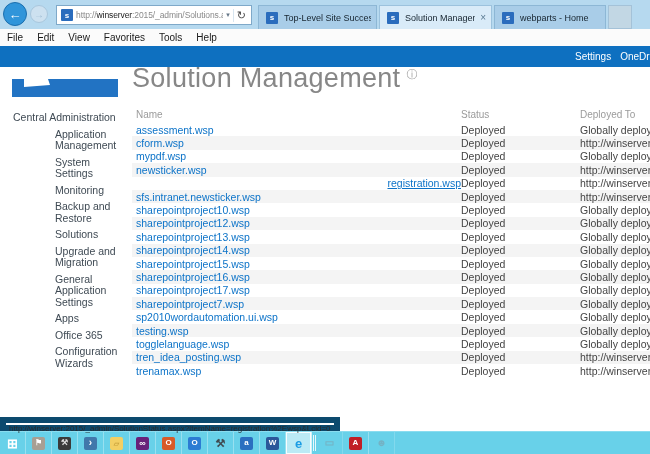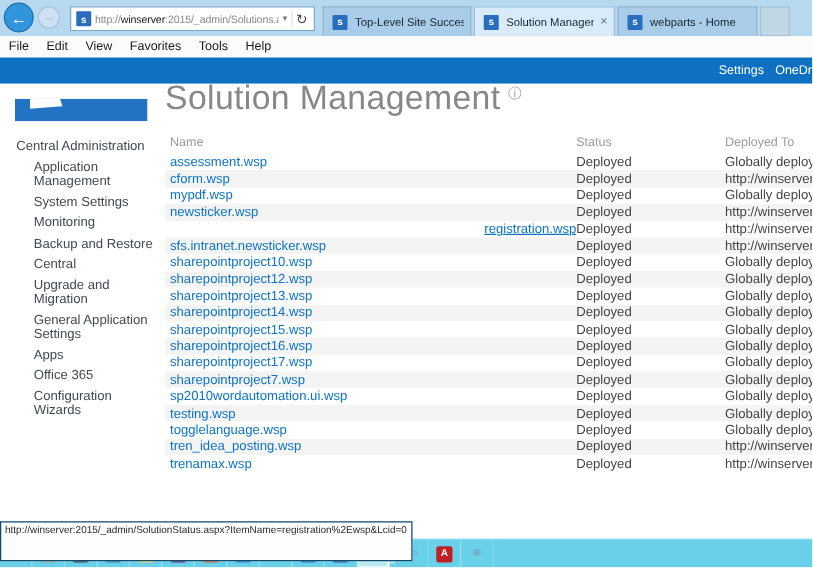--- a/index.html
+++ b/index.html
@@ -35,32 +35,32 @@
 
   
   .content { position:absolute; top:67px; left:0; right:0; bottom:23px; background:#fff; overflow:hidden;padding-left:44px; }
   .sp-logo { position:absolute; left:12px; top:12px; }
   .title-clip { position:absolute; left:132px; top:0; height:31px; overflow:hidden; white-space:nowrap; }
   .page-title { display:inline-block; margin-top:-9px; font-size:27px; font-weight:300; color:#878787; letter-spacing:.3px; }
   .info-icon { font-size:11px; color:#9a9a9a; margin-left:6px; vertical-align:9px; }
 
   .sidebar { position:absolute; left:0; top:44px; width:132px; font-size:10.5px; color:#3f4a54; }
   .side-item { padding:1px 4px 1px 13px; margin-bottom:3px; line-height:11.5px; cursor:pointer; }
-  .side-item.sub { padding-left:27px; }
+  .side-item.sub { padding-left:27px;margin-left:28px; }
 
   .soltable { position:absolute; left:132px; top:42px; right:0; }
   .thead { display:grid; grid-template-columns:325px 119px 1fr; font-size:10px; color:#9b9b9b; padding:0 0 3px 4px; }
   .trow { display:grid; grid-template-columns:325px 119px 1fr; height:13.4px; align-items:center; font-size:10.5px; color:#444; padding-left:4px; }
   .trow.alt { background:#f4f4f4; }
   .trow a { color:#0c73c8; text-decoration:none; white-space:nowrap; overflow:hidden; }
   .trow.hover a { text-decoration:underline;text-align:right; }
   .tcell { white-space:nowrap; overflow:hidden; }
 
   
-  .status-tip { position:absolute; left:0; top:417px; height:32px; line-height:12px; background:#fefefe; border:1px solid #0c4a6e; font-size:8px; padding:0 3px; color:#2a2a2a; white-space:nowrap; z-index:9; }
+  .status-tip { position:absolute; left:0; top:417px; height:14px; line-height:12px; background:#fefefe; border:6px solid #0c4a6e; font-size:8px; padding:0 3px; color:#2a2a2a; white-space:nowrap; z-index:9; }
 
   
   .taskbar { position:absolute; bottom:0; left:0; right:0; height:23px; background:#68d1e9; border-top:1px solid #8adcef; display:flex; align-items:stretch; }
   .tb-cell { width:26px; display:flex; align-items:center; justify-content:center; border-right:1px solid rgba(255,255,255,.32); cursor:pointer; }
   .tb-cell.active { background:rgba(255,255,255,.55); box-shadow:inset 0 0 0 1px rgba(255,255,255,.9); }
   .tb-cell.dim { opacity:.55; }
   .tb-sep { width:3px; border-left:1px solid rgba(255,255,255,.85); border-right:1px solid rgba(255,255,255,.85); margin:3px 1px; }
   .tb-ic { width:13px; height:13px; border-radius:2px; display:flex; align-items:center; justify-content:center; line-height:1; font-weight:bold; }
 </style>
 </head>
@@ -124,21 +124,21 @@
     <div class="title-clip">
       <span class="page-title">Solution Management</span><span class="info-icon">ⓘ</span>
     </div>
 
     <div class="sidebar" id="sidebar">
         <div class="side-item">Central Administration</div>
         <div class="side-item sub">Application Management</div>
         <div class="side-item sub">System Settings</div>
         <div class="side-item sub">Monitoring</div>
         <div class="side-item sub">Backup and Restore</div>
-        <div class="side-item sub">Central</div>
+        <div class="side-item sub">Solutions</div>
         <div class="side-item sub">Upgrade and Migration</div>
         <div class="side-item sub">General Application Settings</div>
         <div class="side-item sub">Apps</div>
         <div class="side-item sub">Office 365</div>
         <div class="side-item sub">Configuration Wizards</div>
       </div>
 
     <div class="soltable">
       <div class="thead" id="thead">
           <span>Name</span>

